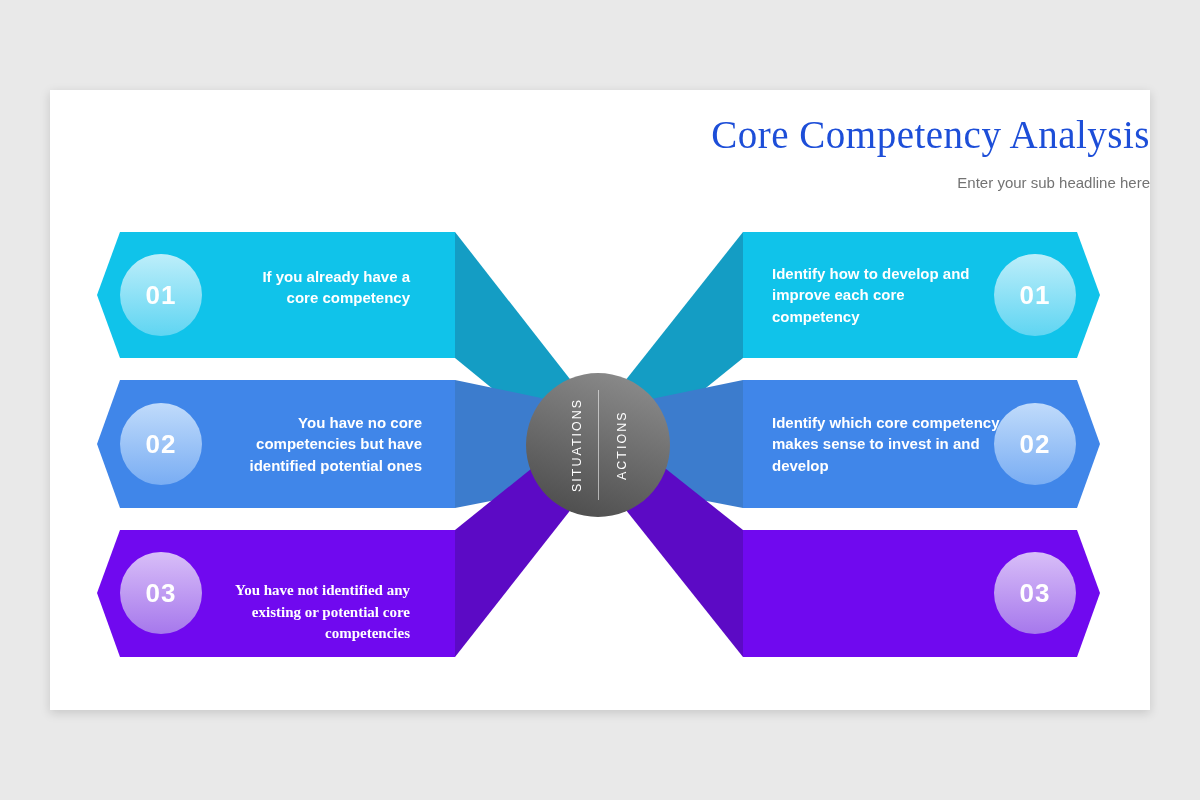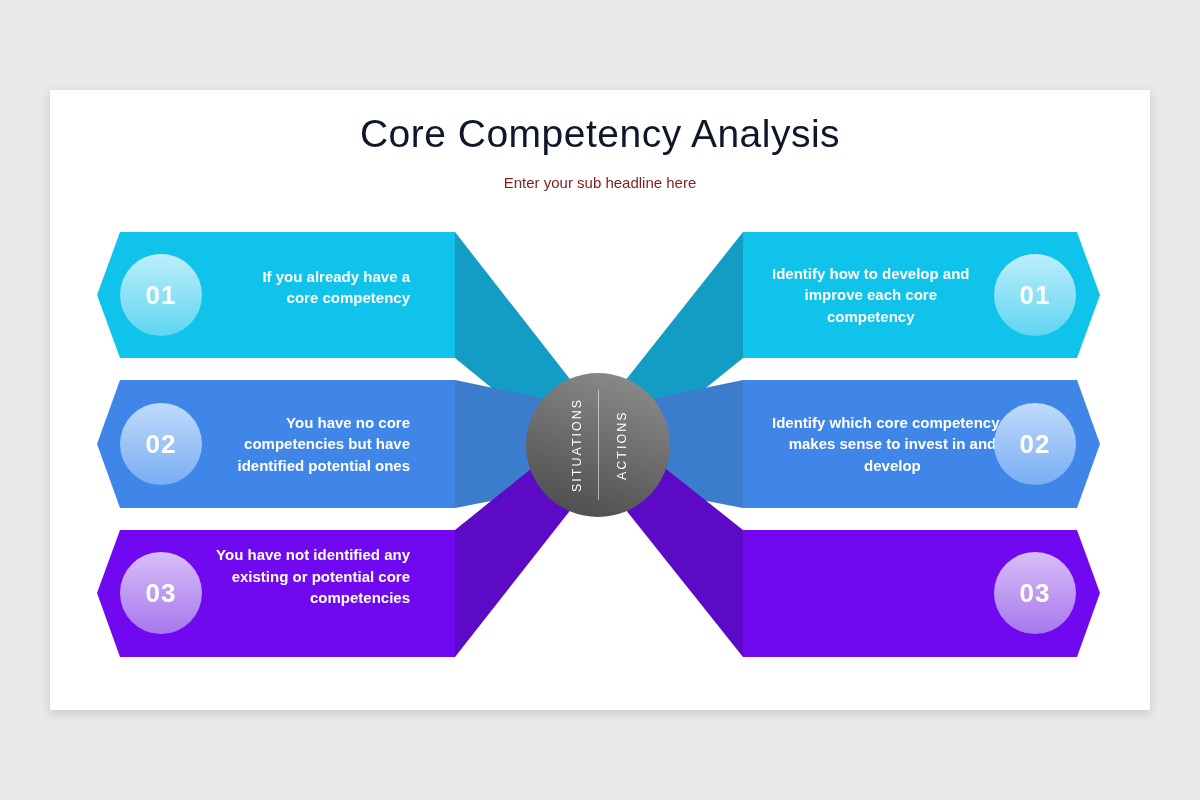--- a/index.html
+++ b/index.html
@@ -9,39 +9,39 @@
     font-family:"Liberation Sans", sans-serif;
     position:relative; overflow:hidden;
   }
   .slide {
     position:absolute; left:50px; top:90px; width:1100px; height:620px;
     background:#ffffff;
     box-shadow:0 3px 10px rgba(0,0,0,0.15);
   }
   .title {
     position:absolute; top:22px; left:0; width:100%;
-    text-align:center; font-size:39px; font-weight:400;
-    color:#0f172a; letter-spacing:0.5px;
+    text-align:right; font-size:39px; font-weight:400;
+    color:#1d4ed8; letter-spacing:0.5px;font-family:Liberation Serif, serif;
   }
   .subtitle {
     position:absolute; top:84px; left:0; width:100%;
-    text-align:center; font-size:15px; color:#7f1d1d;
+    text-align:right; font-size:15px; color:#737373;
   }
   svg.diagram { position:absolute; left:0; top:0; }
 
   .banner-text {
     position:absolute; display:flex; align-items:center;
     color:#ffffff; font-size:15px; font-weight:bold;
     line-height:21.5px; white-space:pre;
   }
   .bt-left  { justify-content:flex-end; text-align:right; }
-  .bt-right { justify-content:flex-start; text-align:center; }
+  .bt-right { justify-content:flex-start; text-align:left; }
   .bt-l1 { left:130px; top:134px; width:230px; height:126px; }
-  .bt-l2 { left:130px; top:290px; width:230px; height:128px; }
-  .bt-l3 { left:130px; top:412px; width:230px; height:149px; }
+  .bt-l2 { left:142px; top:290px; width:230px; height:128px; }
+  .bt-l3 { left:130px; top:448px; width:230px; height:149px;font-family:Liberation Serif, serif; }
   .bt-r1 { left:722px; top:142px; width:260px; height:126px; }
   .bt-r2 { left:722px; top:290px; width:260px; height:128px; }
   .bt-r3 { left:722px; top:440px; width:260px; height:127px; }
 
   .badge {
     position:absolute; width:82px; height:82px; border-radius:50%;
     display:flex; align-items:center; justify-content:center;
     color:#ffffff; font-size:26px; font-weight:bold; letter-spacing:1px;
   }
   .badge-cyan   { background:linear-gradient(180deg,#bdeefa 0%,#5fd5f2 100%); }

